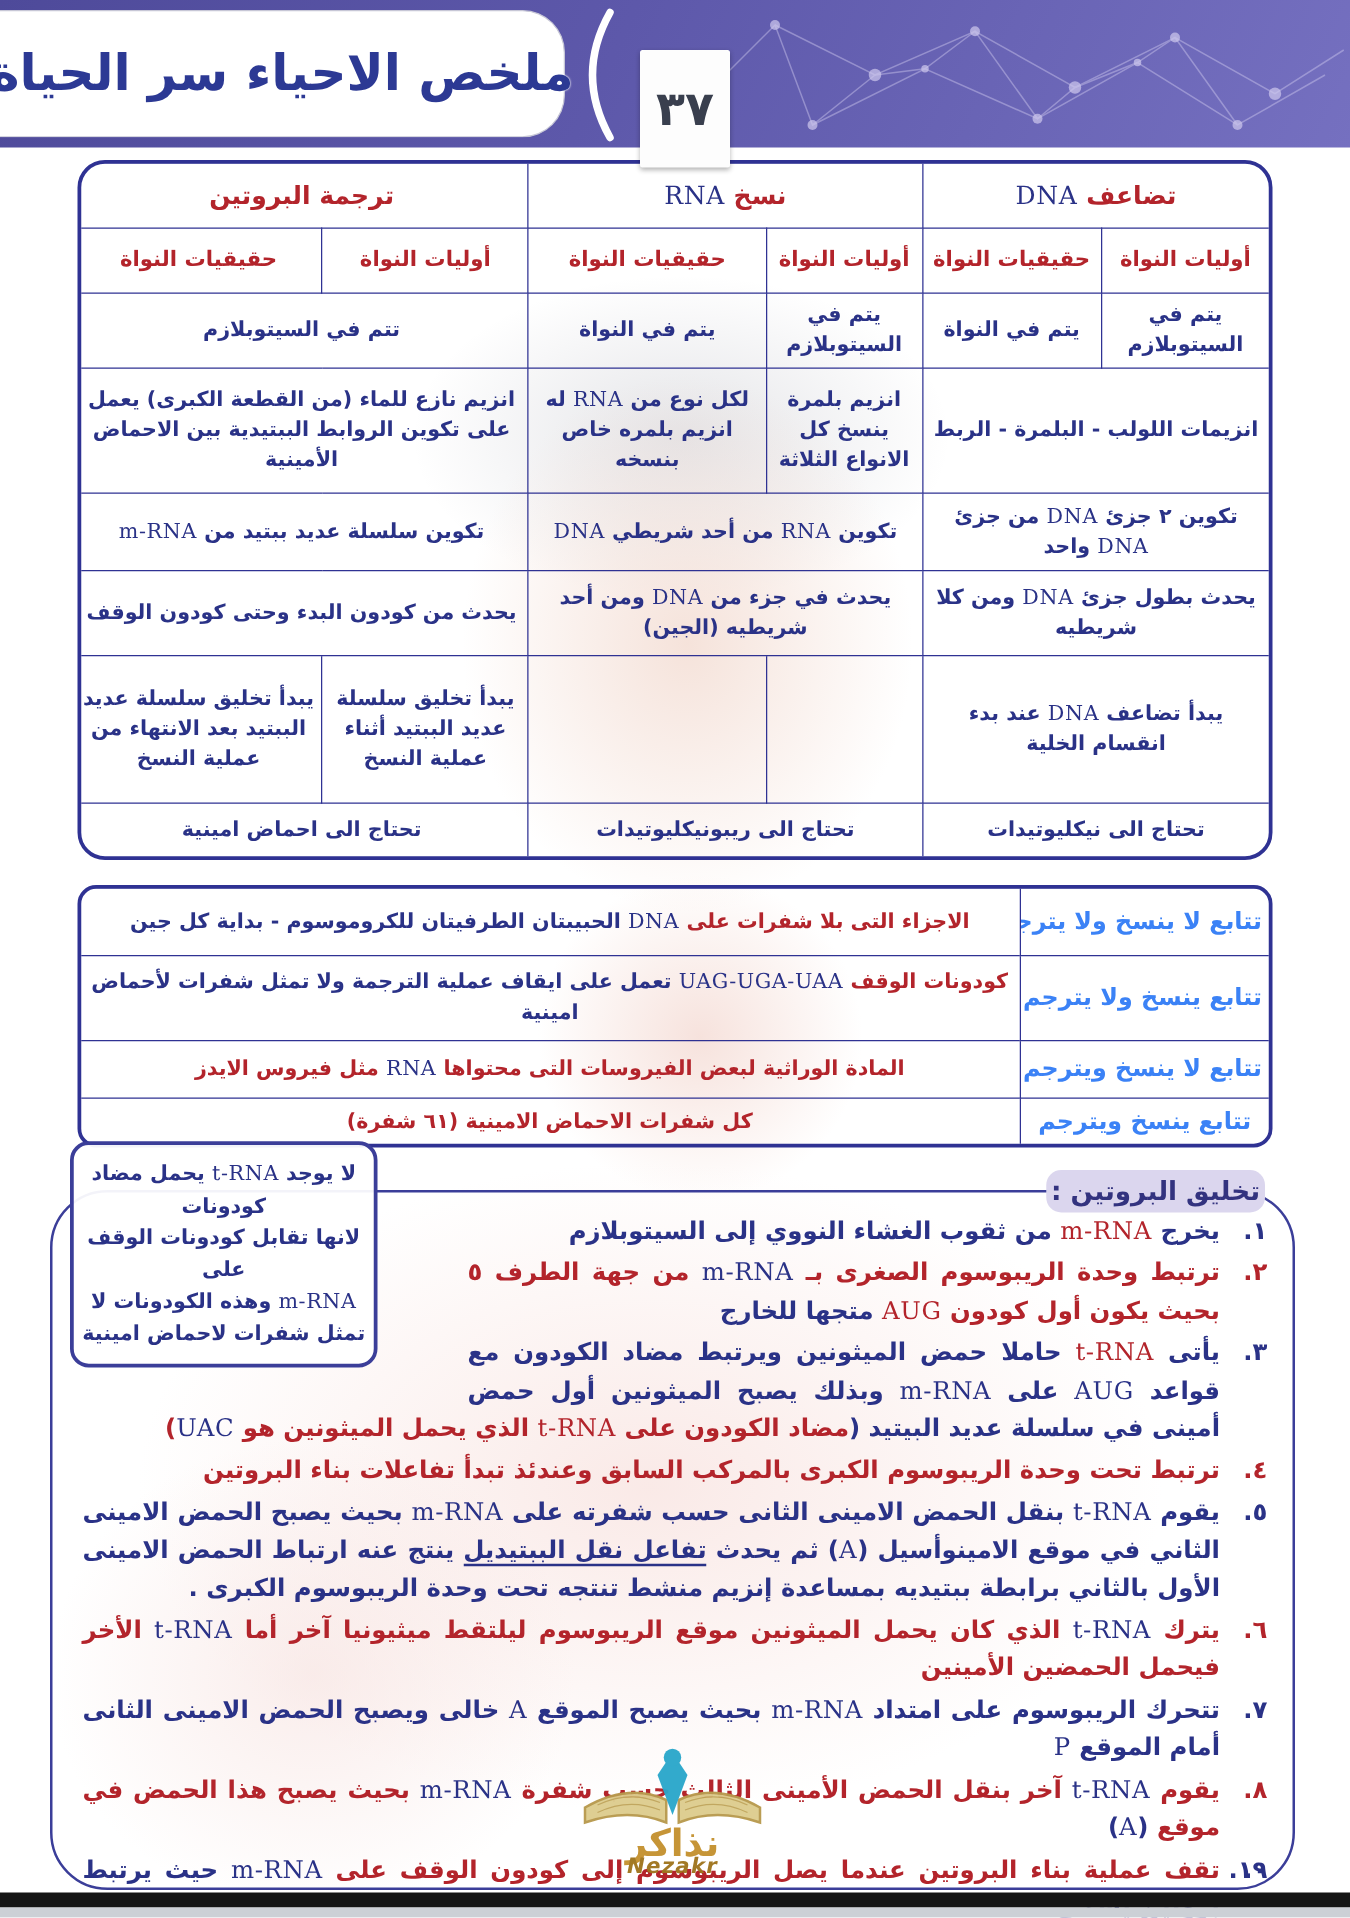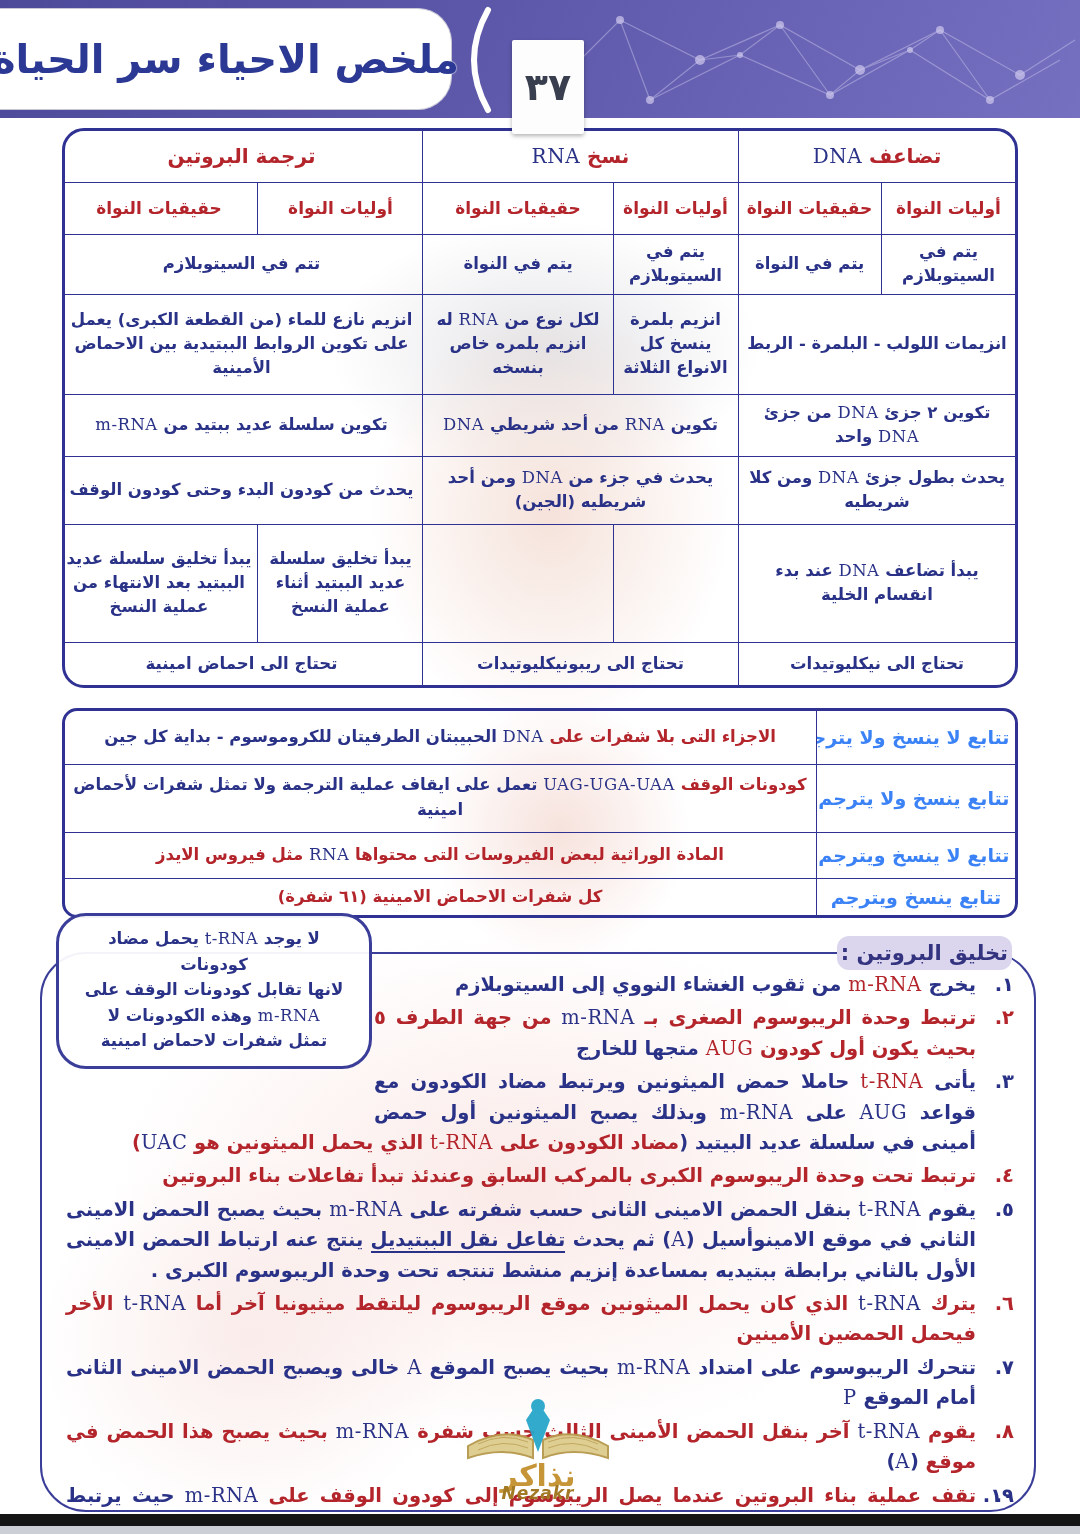--- a/index.html
+++ b/index.html
@@ -44,21 +44,21 @@
   
   .pbox{position:absolute;top:952px;right:44px;left:40px;bottom:22px;
         border:2px solid #3b3e99;border-radius:46px;z-index:1}
   .pill{position:absolute;top:-18px;right:22px;background:#dbd6ee;color:#33337f;
         font-weight:bold;font-size:21px;padding:5px 4px;border-radius:12px;z-index:2;white-space:nowrap}
   .plist{position:absolute;top:16px;right:20px;left:24px;bottom:6px;z-index:1}
   .trna-spacer{float:left;width:308px;height:138px}
   .step{position:relative;padding-right:38px;font-size:19.5px;line-height:1.56;font-weight:bold;
         text-align:justify;margin-bottom:3px;color:#2a3287}
   .step .num{position:absolute;right:0;top:0}
-  .trna{position:absolute;top:913px;left:56px;width:316px;border:3px solid #3b3e99;border-radius:30px;
+  .trna{position:absolute;top:913px;left:56px;width:246px;border:3px solid #3b3e99;border-radius:15px;
         background:rgba(255,255,255,.94);padding:10px 6px 12px;text-align:center;font-weight:bold;
         font-size:16.5px;line-height:1.55;color:#2a3287;z-index:3}
   
   .wm{position:absolute;top:1396px;left:443px;width:190px;text-align:center;z-index:4;opacity:.96}
   .wm-ar{font-size:30px;font-weight:bold;color:#c4912f;margin-top:-14px;text-shadow:1px 1px 0 #fff,-1px -1px 0 #fff}
   .wm-en{font-size:17px;font-style:italic;font-weight:bold;color:#9f741d;margin-top:-10px;letter-spacing:1px}
   
   .bar-black{position:absolute;top:1514px;left:0;width:100%;height:12px;background:#151515;z-index:5}
   .bar-gray{position:absolute;top:1526px;left:0;width:100%;height:8px;background:#ccd0d6;z-index:5}
 </style>

